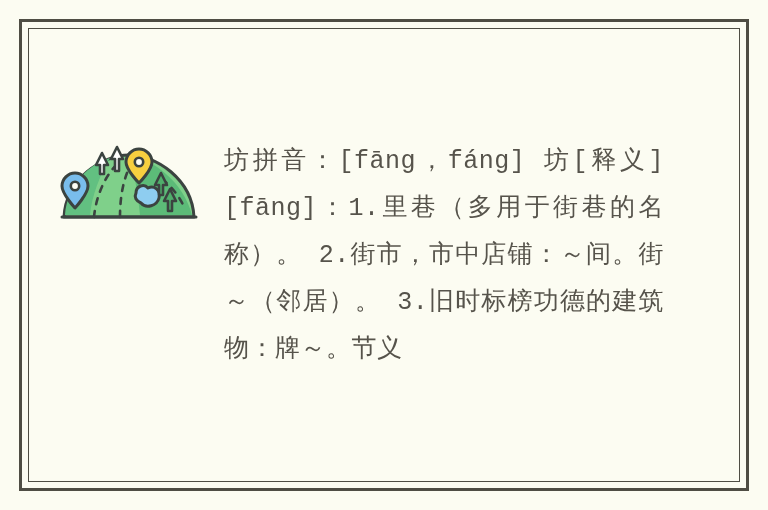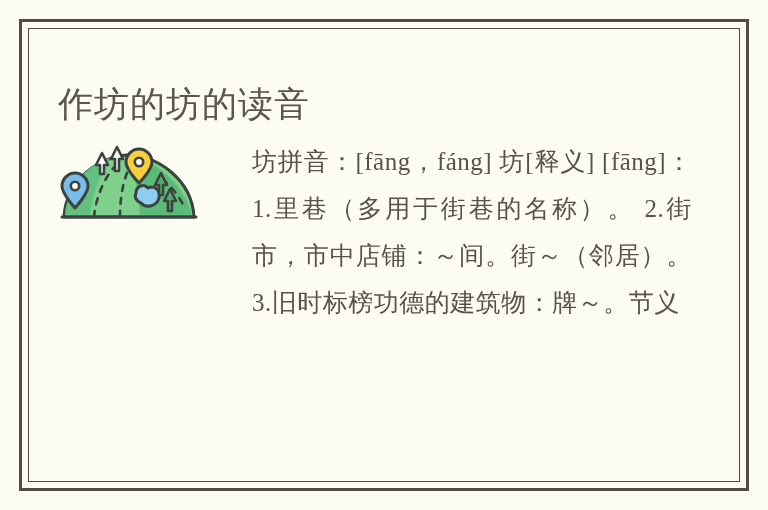--- a/index.html
+++ b/index.html
@@ -74,37 +74,35 @@
 
   .body-text {
     position: absolute;
     left: 196px;
     top: 110px;
     width: 440px;
     font-size: 25px;
     line-height: 47px;
     color: #56534b;
     letter-spacing: 0.5px;
-    font-family: Liberation Serif, serif;
+    font-family: Liberation Mono, monospace;
     text-align: justify;
     text-justify: inter-character;
-    margin-left: 28px;
   }
 </style>
 </head>
 <body>
 
 <div id="page">
 
   <div class="frame-outer"></div>
   <div class="frame-inner"></div>
 
   <div class="content">
 
-    <h1 class="page-title">作坊的坊的读音</h1>
 
     <div class="illustration">
       <svg viewBox="0 0 150 86" width="150" height="86" xmlns="http://www.w3.org/2000/svg">
 
         <path d="M10 76 C12 38, 48 14, 75 14 C102 14, 138 38, 140 76 Z" fill="#7fd08a" stroke="#3b4340" stroke-width="3" stroke-linejoin="round"></path>
 
         <path d="M75 15 C100 18, 130 42, 138 74 L86 74 C84 52, 80 30, 75 15 Z" fill="#5cbb78" stroke="none"></path>
 
         <path d="M11 74 C13 44, 36 22, 56 17 C46 34, 38 54, 36 74 Z" fill="#62c081" stroke="none"></path>
 

